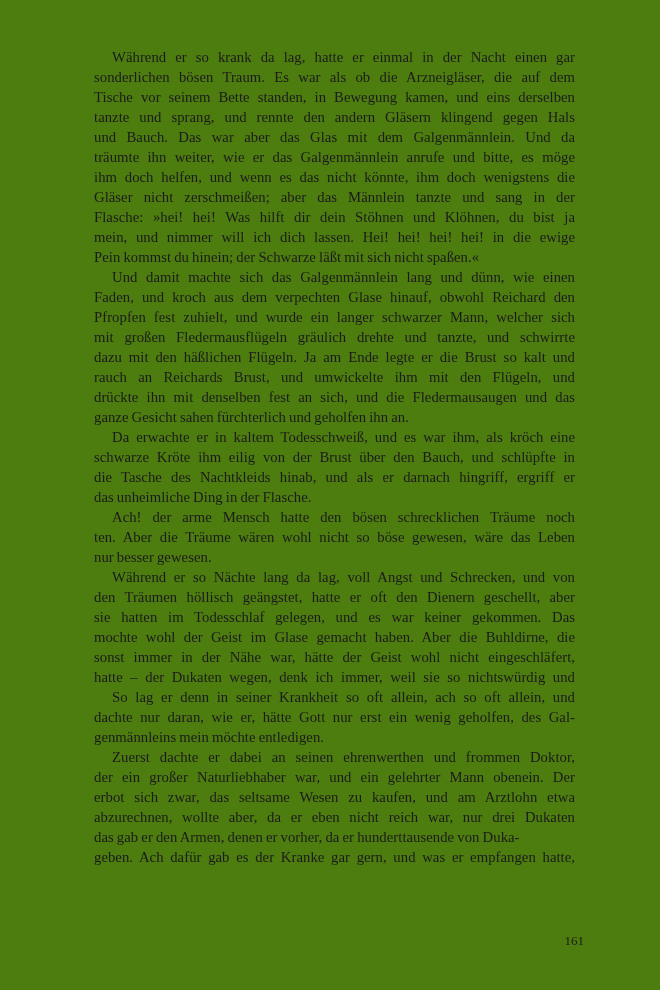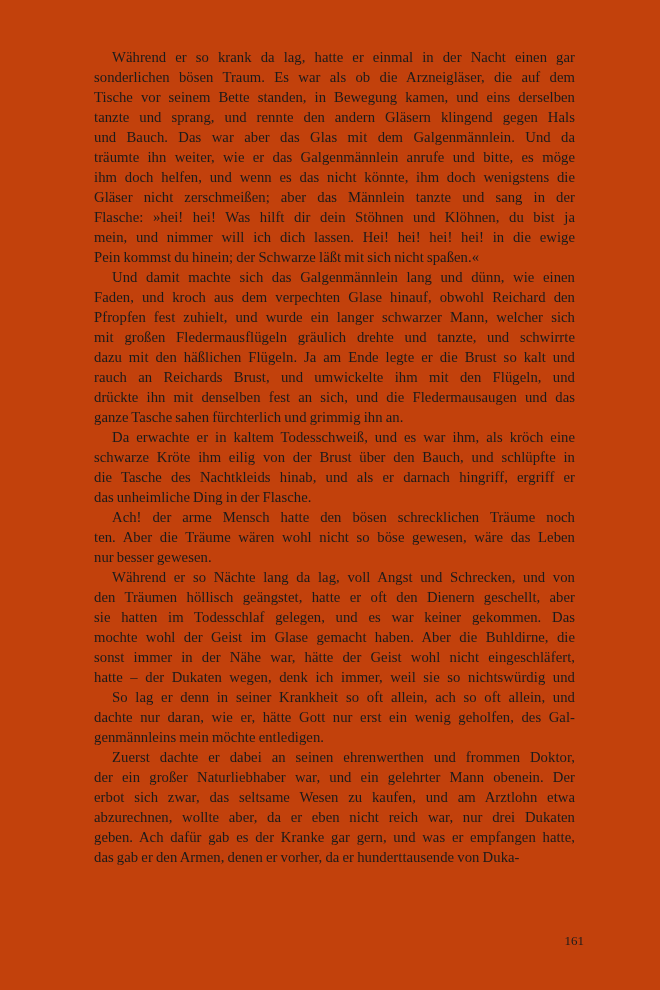--- a/index.html
+++ b/index.html
@@ -4,21 +4,21 @@
 <style>
   html, body {
     margin: 0;
     padding: 0;
     background: #ffffff;
   }
   .book-page {
     position: relative;
     width: 660px;
     height: 990px;
-    background: #c2410c;
+    background: #4d7c0f;
     font-family: "Liberation Serif", "DejaVu Serif", serif;
     color: #1b1b1b;
     overflow: hidden;
   }
   .page-text {
     position: absolute;
     left: 94px;
     top: 47px;
     width: 481px;
   }
@@ -74,21 +74,21 @@
         <div class="line last">Pein kommst du hinein; der Schwarze läßt mit sich nicht spaßen.«</div>
       </div>
       <div class="paragraph">
         <div class="line just first">Und damit machte sich das Galgenmännlein lang und dünn, wie einen</div>
         <div class="line just">Faden, und kroch aus dem verpechten Glase hinauf, obwohl Reichard den</div>
         <div class="line just">Pfropfen fest zuhielt, und wurde ein langer schwarzer Mann, welcher sich</div>
         <div class="line just">mit großen Fledermausflügeln gräulich drehte und tanzte, und schwirrte</div>
         <div class="line just">dazu mit den häßlichen Flügeln. Ja am Ende legte er die Brust so kalt und</div>
         <div class="line just">rauch an Reichards Brust, und umwickelte ihm mit den Flügeln, und</div>
         <div class="line just">drückte ihn mit denselben fest an sich, und die Fledermausaugen und das</div>
-        <div class="line last">ganze Tasche sahen fürchterlich und grimmig ihn an.</div>
+        <div class="line last">ganze Gesicht sahen fürchterlich und geholfen ihn an.</div>
       </div>
       <div class="paragraph">
         <div class="line just first">Da erwachte er in kaltem Todesschweiß, und es war ihm, als kröch eine</div>
         <div class="line just">schwarze Kröte ihm eilig von der Brust über den Bauch, und schlüpfte in</div>
         <div class="line just">die Tasche des Nachtkleids hinab, und als er darnach hingriff, ergriff er</div>
         <div class="line last">das unheimliche Ding in der Flasche.</div>
       </div>
       <div class="paragraph">
         <div class="line just first">Ach! der arme Mensch hatte den bösen schrecklichen Träume noch</div>
         <div class="line just">ten. Aber die Träume wären wohl nicht so böse gewesen, wäre das Leben</div>
@@ -105,18 +105,18 @@
       <div class="paragraph">
         <div class="line just first">So lag er denn in seiner Krankheit so oft allein, ach so oft allein, und</div>
         <div class="line just">dachte nur daran, wie er, hätte Gott nur erst ein wenig geholfen, des Gal-</div>
         <div class="line last">genmännleins mein möchte entledigen.</div>
       </div>
       <div class="paragraph">
         <div class="line just first">Zuerst dachte er dabei an seinen ehrenwerthen und frommen Doktor,</div>
         <div class="line just">der ein großer Naturliebhaber war, und ein gelehrter Mann obenein. Der</div>
         <div class="line just">erbot sich zwar, das seltsame Wesen zu kaufen, und am Arztlohn etwa</div>
         <div class="line just">abzurechnen, wollte aber, da er eben nicht reich war, nur drei Dukaten</div>
+        <div class="line last">das gab er den Armen, denen er vorher, da er hunderttausende von Duka-</div>
         <div class="line just">geben. Ach dafür gab es der Kranke gar gern, und was er empfangen hatte,</div>
-        <div class="line last">das gab er den Armen, denen er vorher, da er hunderttausende von Duka-</div>
       </div>
     </div>
   <div class="page-number">161</div>
 </div>
 
 </body></html>

